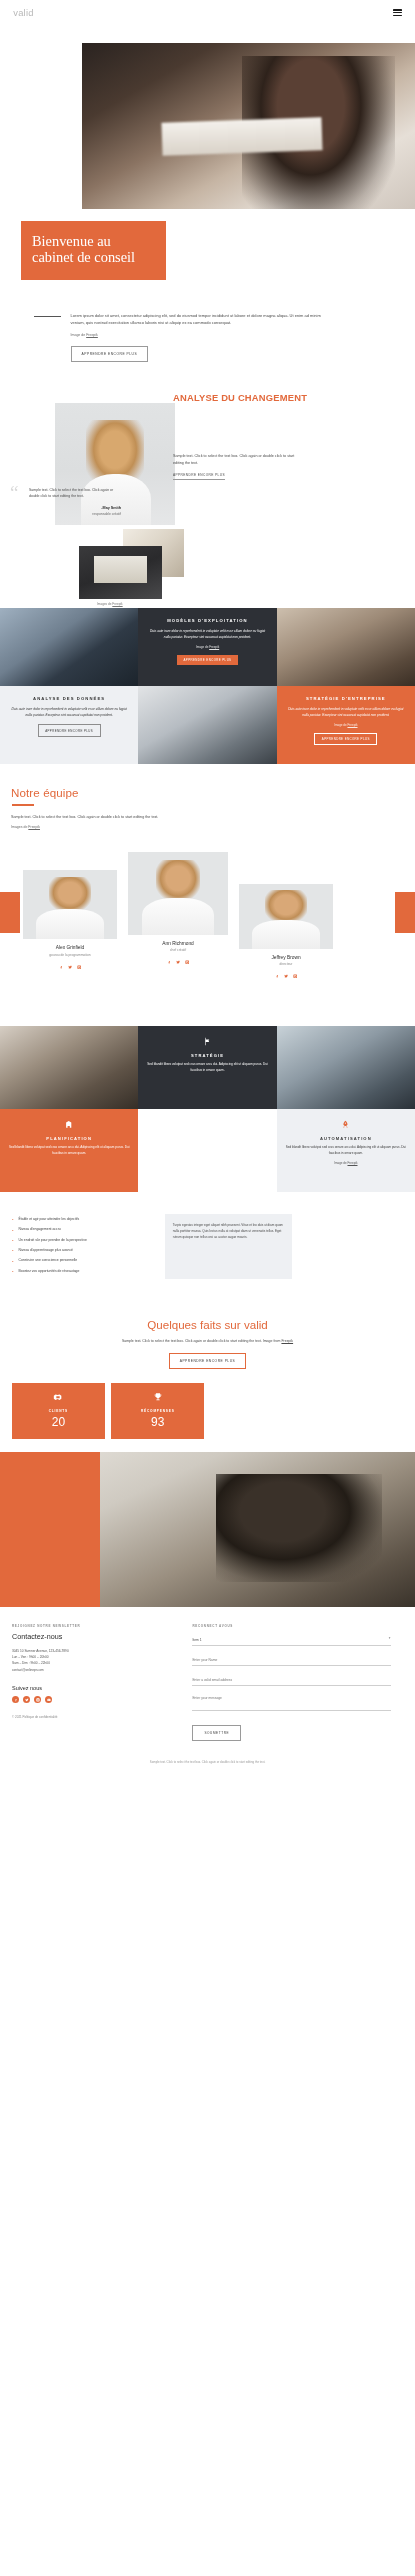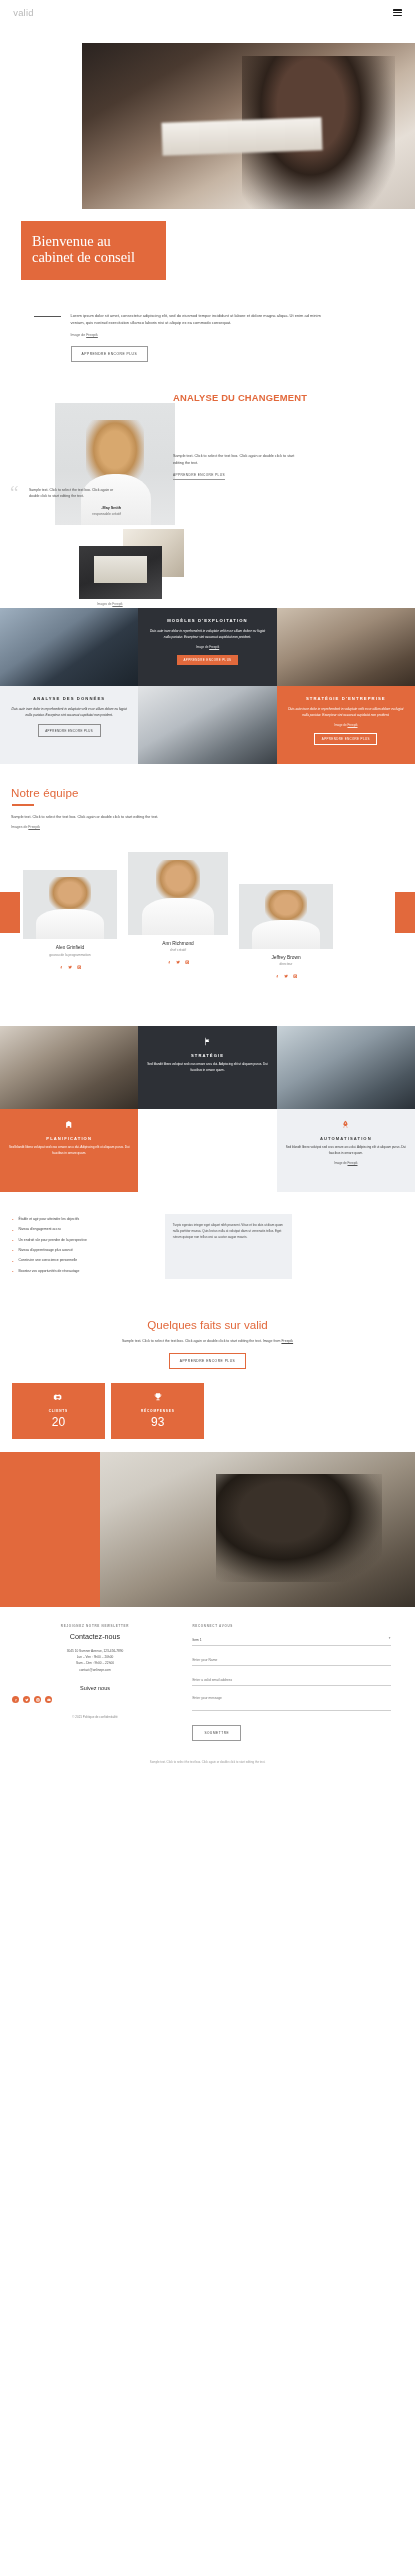--- a/index.html
+++ b/index.html
@@ -169,21 +169,21 @@
 
   
   .wide { position:relative; height:155px; margin-top:13.3px; overflow:hidden;
     background:linear-gradient(155deg,#e9e6e0 0%,#cfcac1 30%,#9a8f80 58%,#5d5347 84%,#3a332b 100%); }
   .wide::before{ content:""; position:absolute; left:0; top:0; width:24%; height:100%; background:#e2693c; }
   .wide::after{ content:""; position:absolute; right:8%; top:14%; width:40%; height:70%;
     background:radial-gradient(ellipse at 40% 35%, #3a3129 0 30%, #221c16 48%, rgba(34,28,22,.2) 72%, transparent 84%); }
 
   
   .footer { padding:16.6px 12px 10px 12px; display:flex; gap:14.4px; }
-  .f-left { width:166px;text-align:center; }
+  .f-left { width:166px; }
   .f-kicker { font-size:3px; letter-spacing:0.7px; color:#8a8a8a; font-weight:700; }
   .f-left h3 { font-size:7.2px; font-weight:400; color:#2b2b2b; margin-top:4.4px; }
   .f-addr { font-size:3.2px; line-height:2; color:#555; margin-top:6.6px; }
   .f-addr a { color:#555; text-decoration:none; }
   .f-follow { font-size:5.5px; color:#2b2b2b; margin-top:12px; font-weight:400; }
   .f-socials { display:flex; gap:3.9px; margin-top:5px; }
   .f-socials .sb { width:7.2px; height:7.2px; border-radius:50%; background:#e2693c; display:flex;
     align-items:center; justify-content:center; }
   .f-socials .sb svg { width:3.9px; height:3.9px; fill:#fff; }
   .f-copy { font-size:3px; color:#8a8a8a; margin-top:12px; }

